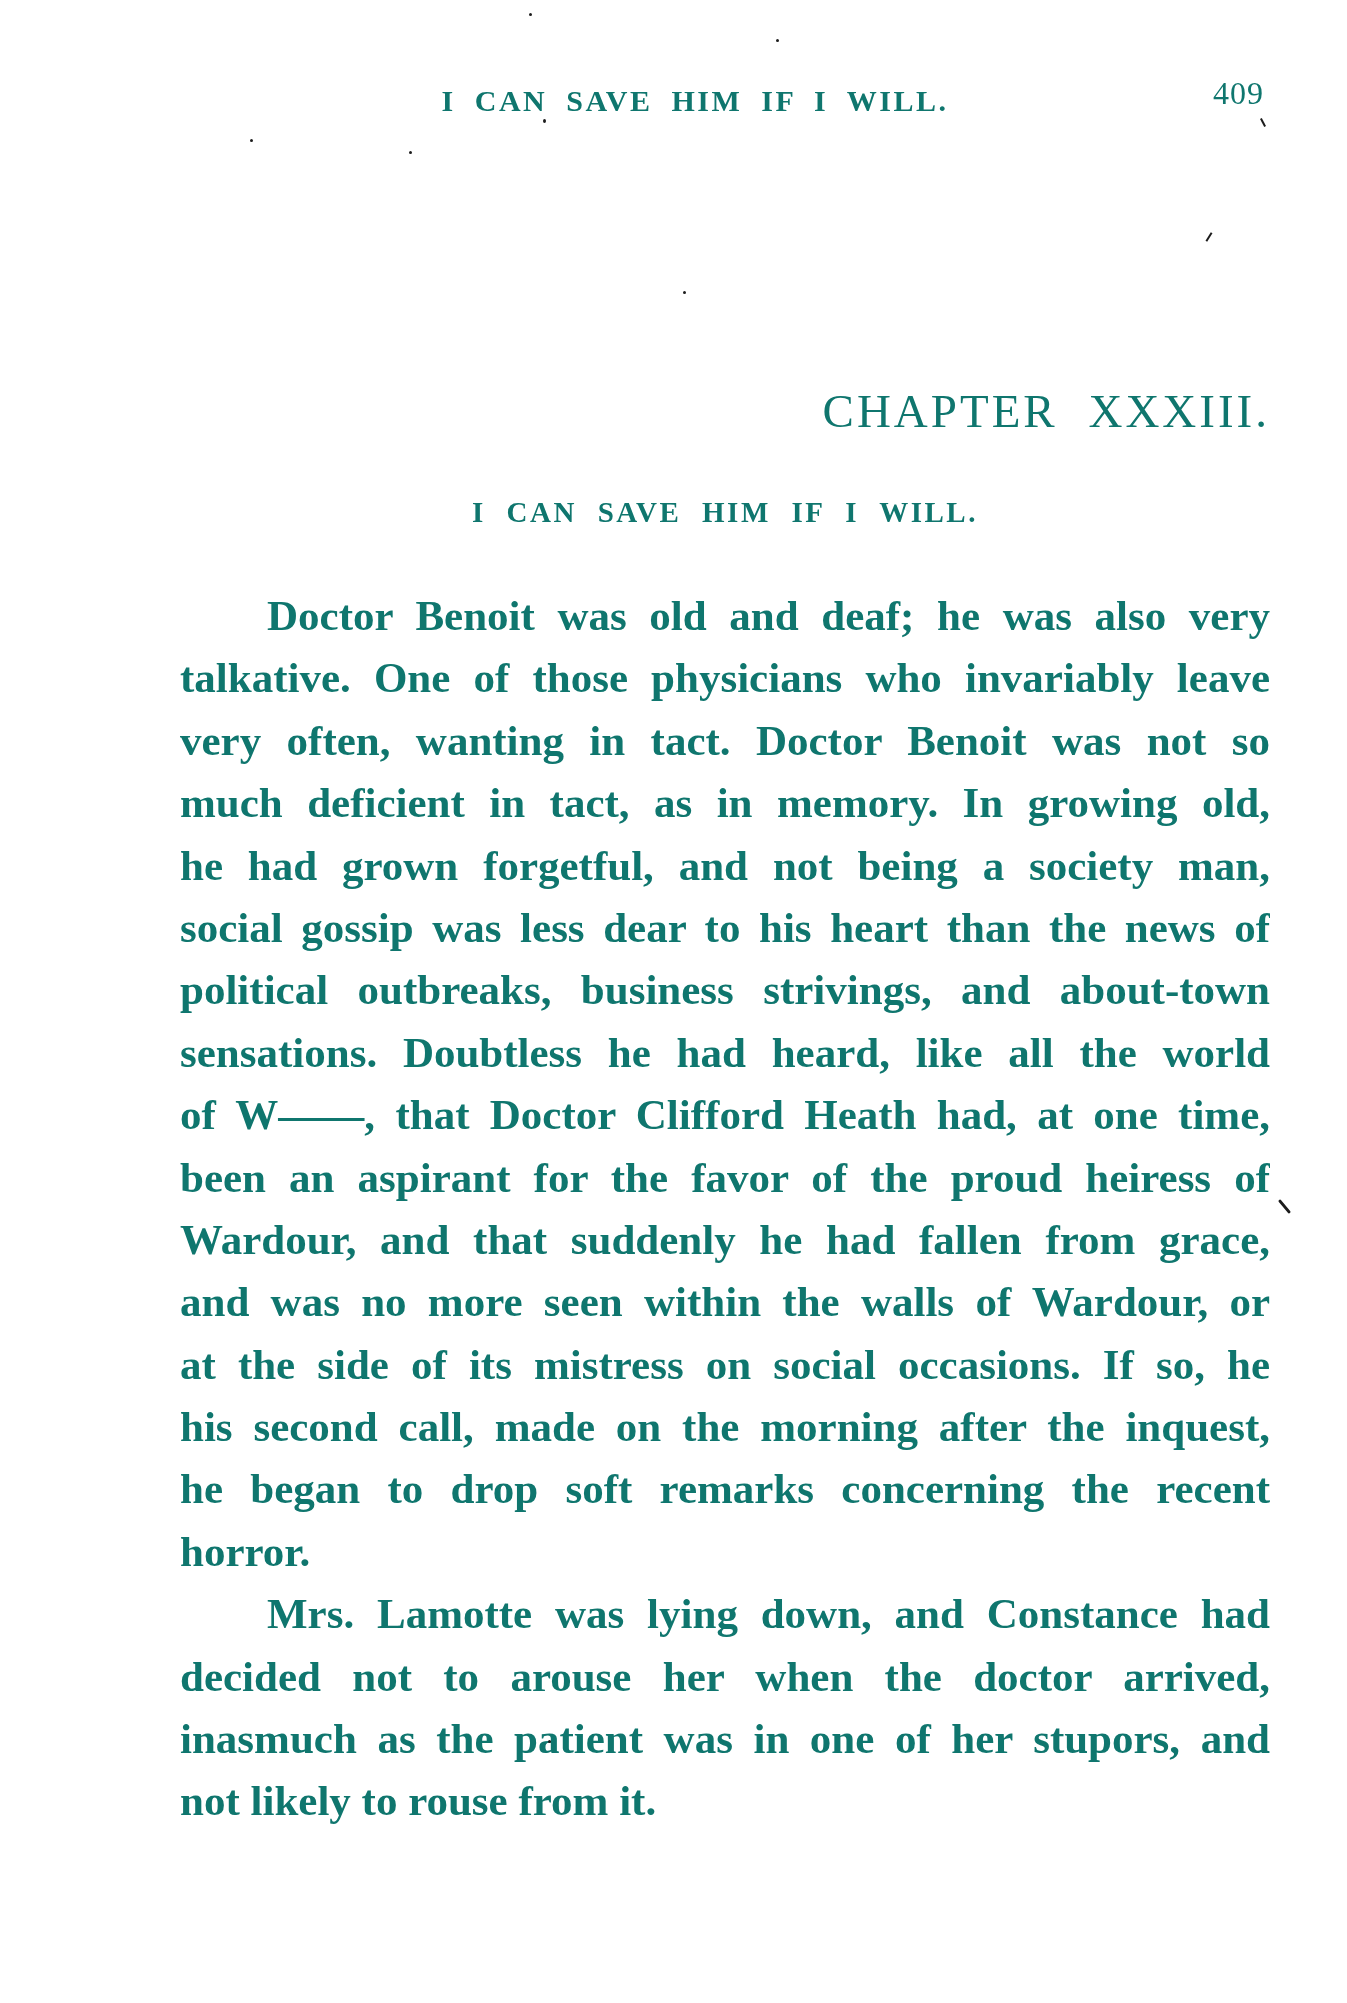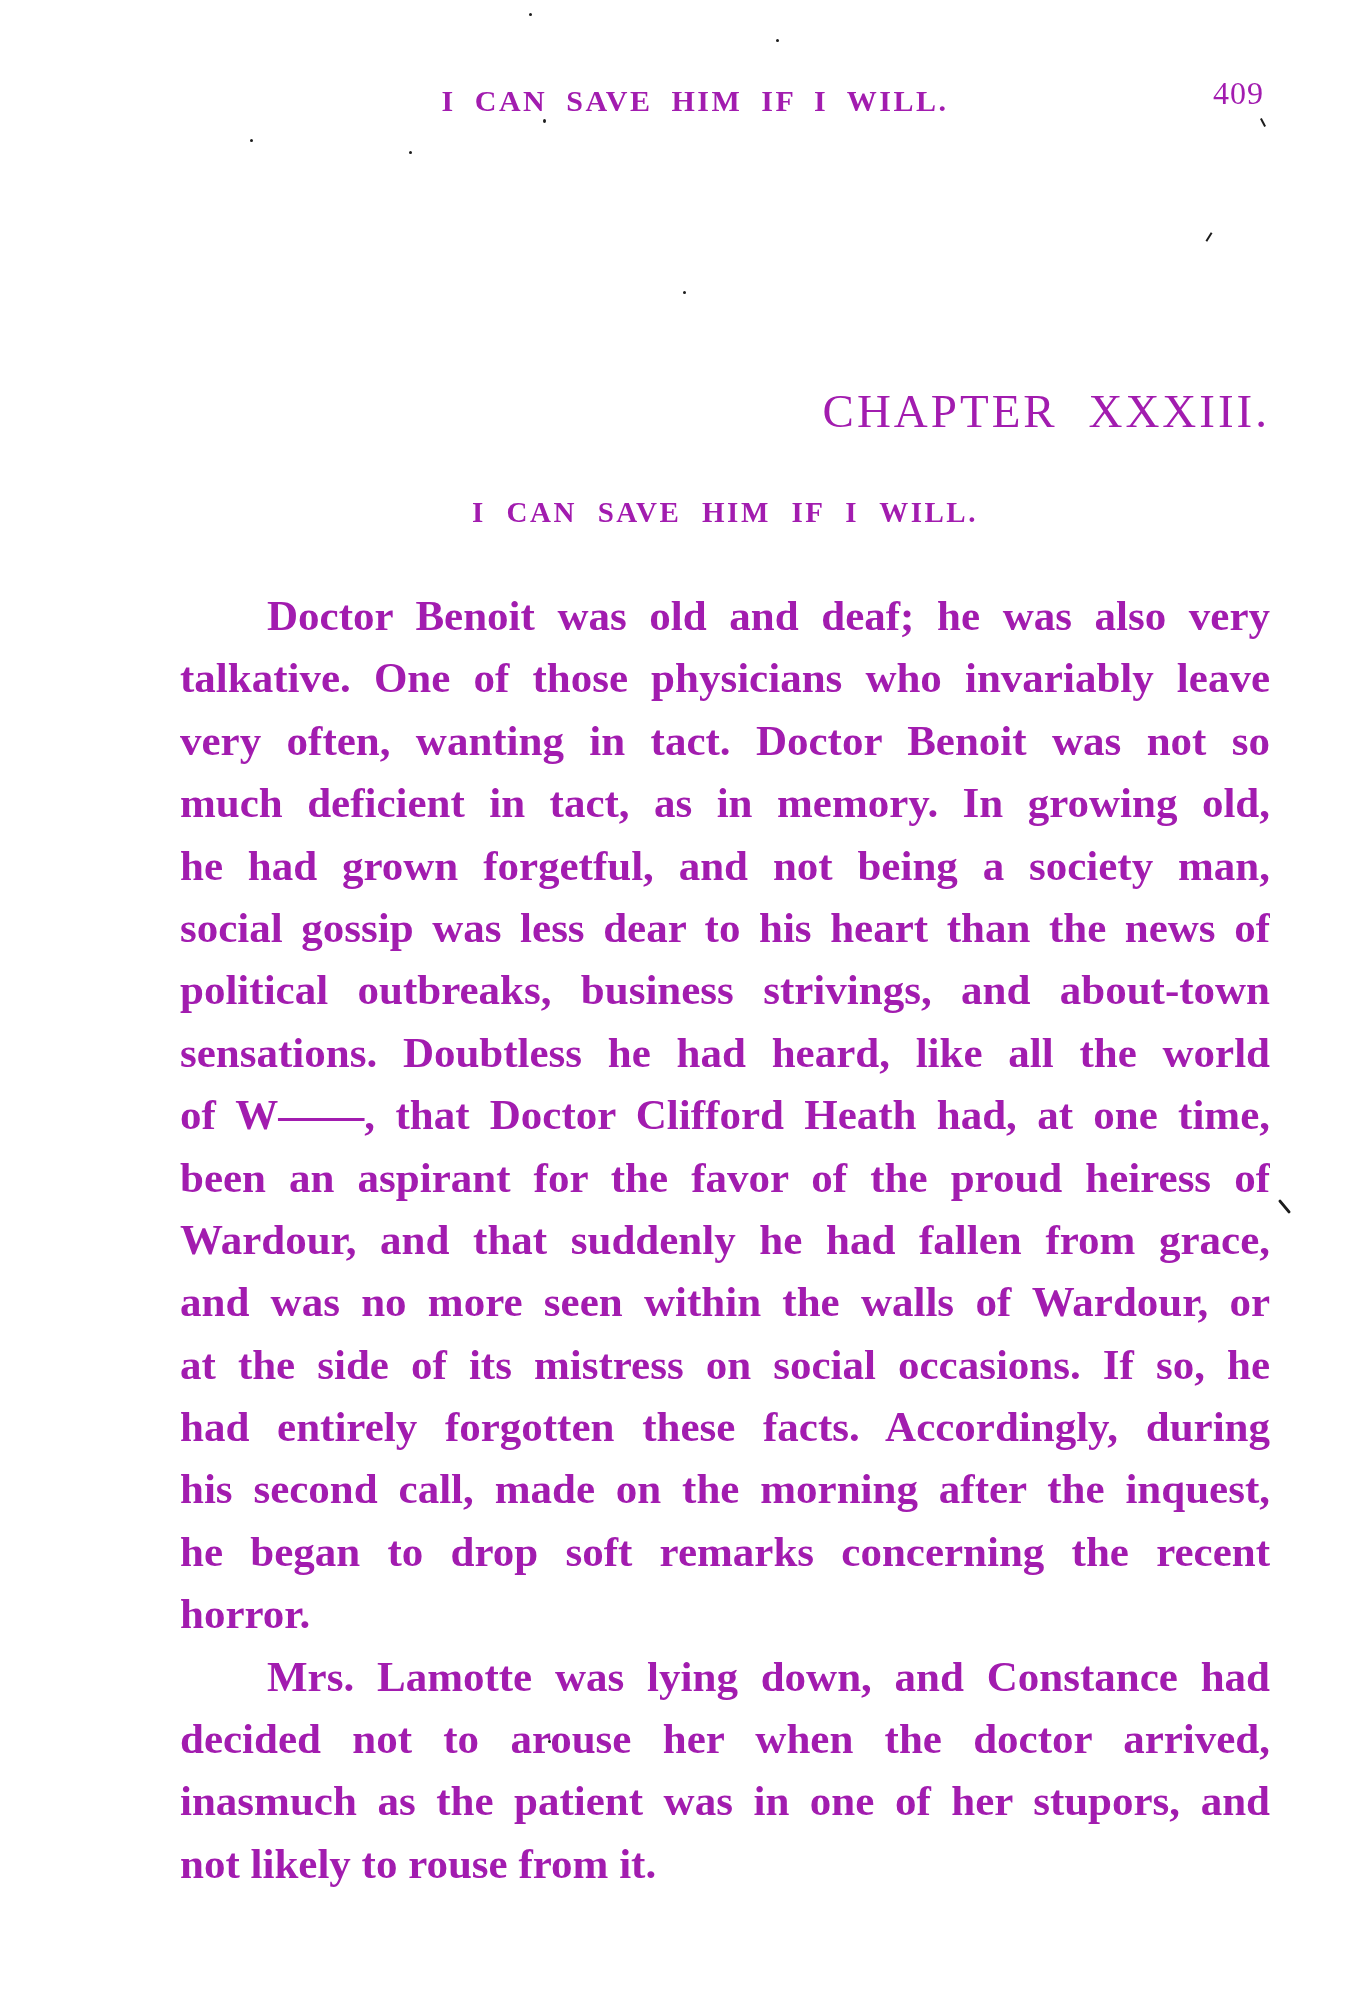--- a/index.html
+++ b/index.html
@@ -9,21 +9,21 @@
     height: 2003px;
     overflow: hidden;
     background: #ffffff;
   }
   .page {
     position: absolute;
     left: 0; top: 0;
     width: 1125px;
     height: 2003px;
     background: #ffffff;
-    color: #a21caf;
+    color: #0f766e;
     font-family: "Liberation Serif", "DejaVu Serif", serif;
     padding-left: 36px;
   }
   
   .header-row {
     position: absolute;
     left: 180px;
     top: 74px;
     width: 1090px;
     height: 56px;
@@ -139,21 +139,20 @@
     <div class="bline">much deficient in tact, as in memory. In growing old,</div>
     <div class="bline">he had grown forgetful, and not being a society man,</div>
     <div class="bline">social gossip was less dear to his heart than the news of</div>
     <div class="bline">political outbreaks, business strivings, and about-town</div>
     <div class="bline">sensations. Doubtless he had heard, like all the world</div>
     <div class="bline">of W——, that Doctor Clifford Heath had, at one time,</div>
     <div class="bline">been an aspirant for the favor of the proud heiress of</div>
     <div class="bline">Wardour, and that suddenly he had fallen from grace,</div>
     <div class="bline">and was no more seen within the walls of Wardour, or</div>
     <div class="bline">at the side of its mistress on social occasions. If so, he</div>
-    <div class="bline">had entirely forgotten these facts. Accordingly, during</div>
     <div class="bline">his second call, made on the morning after the inquest,</div>
     <div class="bline">he began to drop soft remarks concerning the recent</div>
     <div class="bline para-end">horror.</div>
     <div class="bline para-start">Mrs. Lamotte was lying down, and Constance had</div>
     <div class="bline">decided not to arouse her when the doctor arrived,</div>
     <div class="bline">inasmuch as the patient was in one of her stupors, and</div>
     <div class="bline para-end">not likely to rouse from it.</div>
   </div>
 
   <div class="speck s1"></div>

